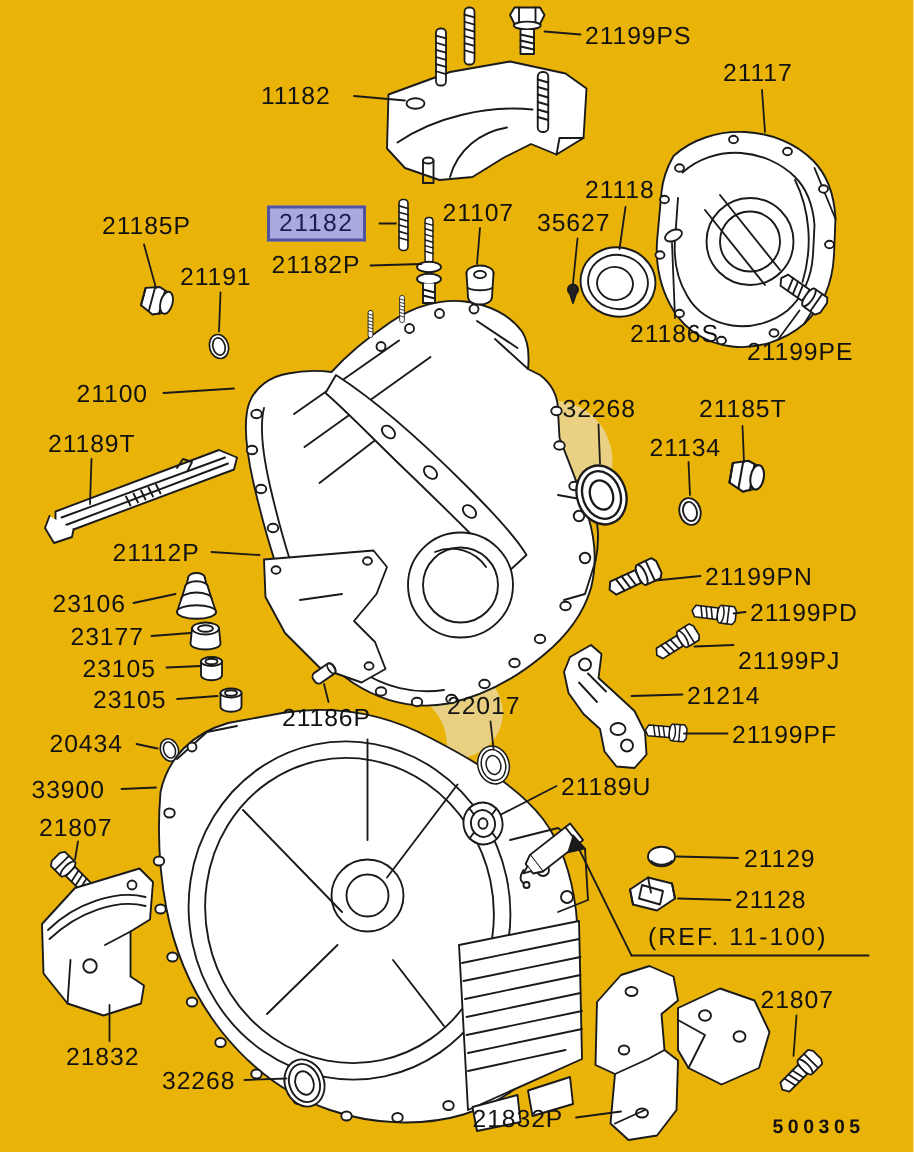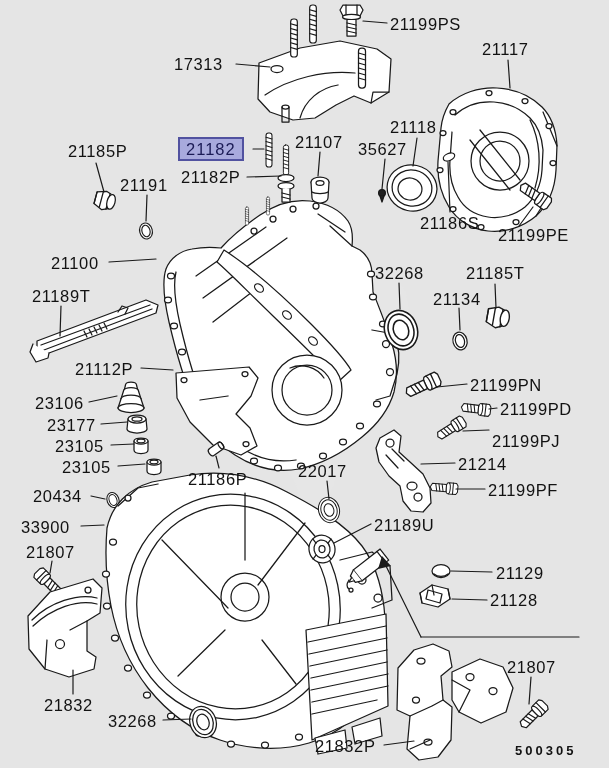--- a/index.html
+++ b/index.html
@@ -1,16 +1,16 @@
 <!DOCTYPE html>
 <html style="--hl_bg: #a8aadd; --hl_border: #5152a0; --hl_text: #1b1b55; --line: #1a1a1a; --watermark: #e7e7e7;"><head>
 <meta charset="utf-8">
 <style>
   html,body{margin:0;padding:0;background:#fff}
-  .page{position:relative;width:609px;height:768px;background:#e5e5e5;
+  .page{position:relative;width:609px;height:768px;background:#eab308;
         font-family:"Liberation Sans",sans-serif;overflow:hidden}
   svg.art{position:absolute;left:0;top:0}
   .lbl{position:absolute;font-size:16.5px;letter-spacing:.6px;color:#121212;
        white-space:nowrap;line-height:1.15;cursor:pointer;user-select:none}
   .lbl.hl{background:var(--hl_bg,#a8aadd);border:2px solid var(--hl_border,#5152a0);
           color:var(--hl_text,#1b1b55);padding:0 6px;line-height:20px;font-weight:normal;
           letter-spacing:1px}
   .lbl.ref{letter-spacing:1.4px;cursor:pointer}
   .lbl.code{font-size:13px;letter-spacing:3px;font-weight:bold;cursor:default}
   .wm{fill:var(--watermark,#e7e7e7);stroke:none;opacity:.55}
@@ -392,21 +392,21 @@
     <line x1="421" y1="637" x2="386" y2="566"></line>
     <polygon points="382,556 391,566 378,569" fill="#1a1a1a" stroke="none"></polygon>
     <line x1="531" y1="677" x2="529" y2="704"></line>
     <line x1="73" y1="694" x2="73" y2="670"></line>
     <line x1="163" y1="720" x2="191" y2="719"></line>
     <line x1="384" y1="745" x2="414" y2="741"></line>
   </g>
 </svg>
 
   <div class="lbl" style="left:390px;top:15px">21199PS</div>
-  <div class="lbl" style="left:174px;top:55px">17313</div>
+  <div class="lbl" style="left:174px;top:55px">11182</div>
   <div class="lbl" style="left:482px;top:40px">21117</div>
   <div class="lbl" style="left:68px;top:142px">21185P</div>
   <div class="lbl hl" style="left:178px;top:137px">21182</div>
   <div class="lbl" style="left:295px;top:133px">21107</div>
   <div class="lbl" style="left:358px;top:140px">35627</div>
   <div class="lbl" style="left:390px;top:118px">21118</div>
   <div class="lbl" style="left:181px;top:168px">21182P</div>
   <div class="lbl" style="left:120px;top:176px">21191</div>
   <div class="lbl" style="left:420px;top:214px">21186S</div>
   <div class="lbl" style="left:498px;top:226px">21199PE</div>
@@ -426,19 +426,20 @@
   <div class="lbl" style="left:62px;top:458px">23105</div>
   <div class="lbl" style="left:298px;top:462px">22017</div>
   <div class="lbl" style="left:188px;top:470px">21186P</div>
   <div class="lbl" style="left:488px;top:481px">21199PF</div>
   <div class="lbl" style="left:33px;top:487px">20434</div>
   <div class="lbl" style="left:374px;top:516px">21189U</div>
   <div class="lbl" style="left:21px;top:518px">33900</div>
   <div class="lbl" style="left:26px;top:543px">21807</div>
   <div class="lbl" style="left:496px;top:564px">21129</div>
   <div class="lbl" style="left:490px;top:591px">21128</div>
+  <div class="lbl ref" style="left:432px;top:616px">(REF. 11-100)</div>
   <div class="lbl" style="left:507px;top:658px">21807</div>
   <div class="lbl" style="left:44px;top:696px">21832</div>
   <div class="lbl" style="left:108px;top:712px">32268</div>
   <div class="lbl" style="left:315px;top:737px">21832P</div>
   <div class="lbl code" style="left:515px;top:744px">500305</div>
 
 </div>
 
 </body></html>

